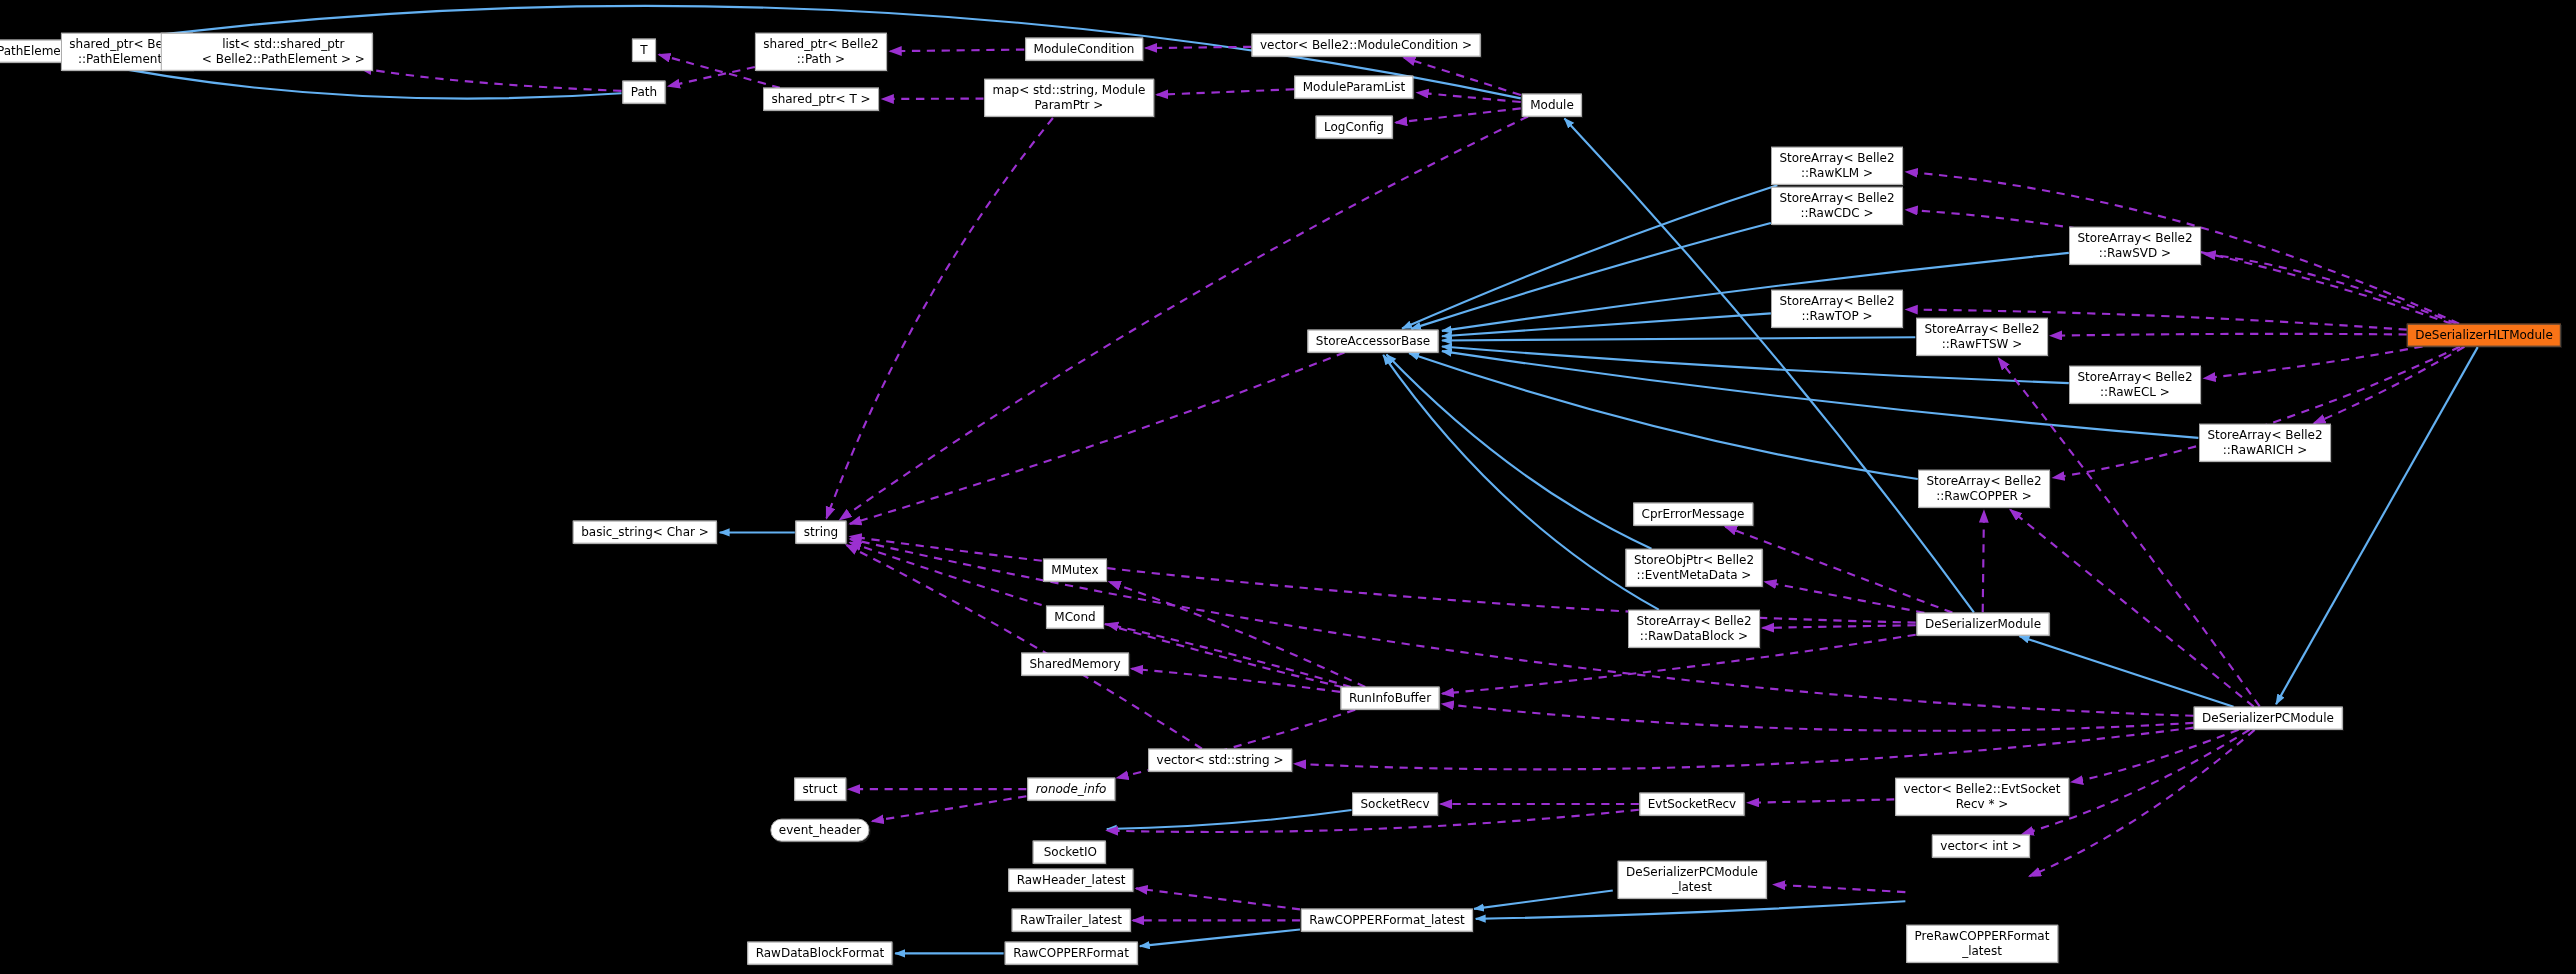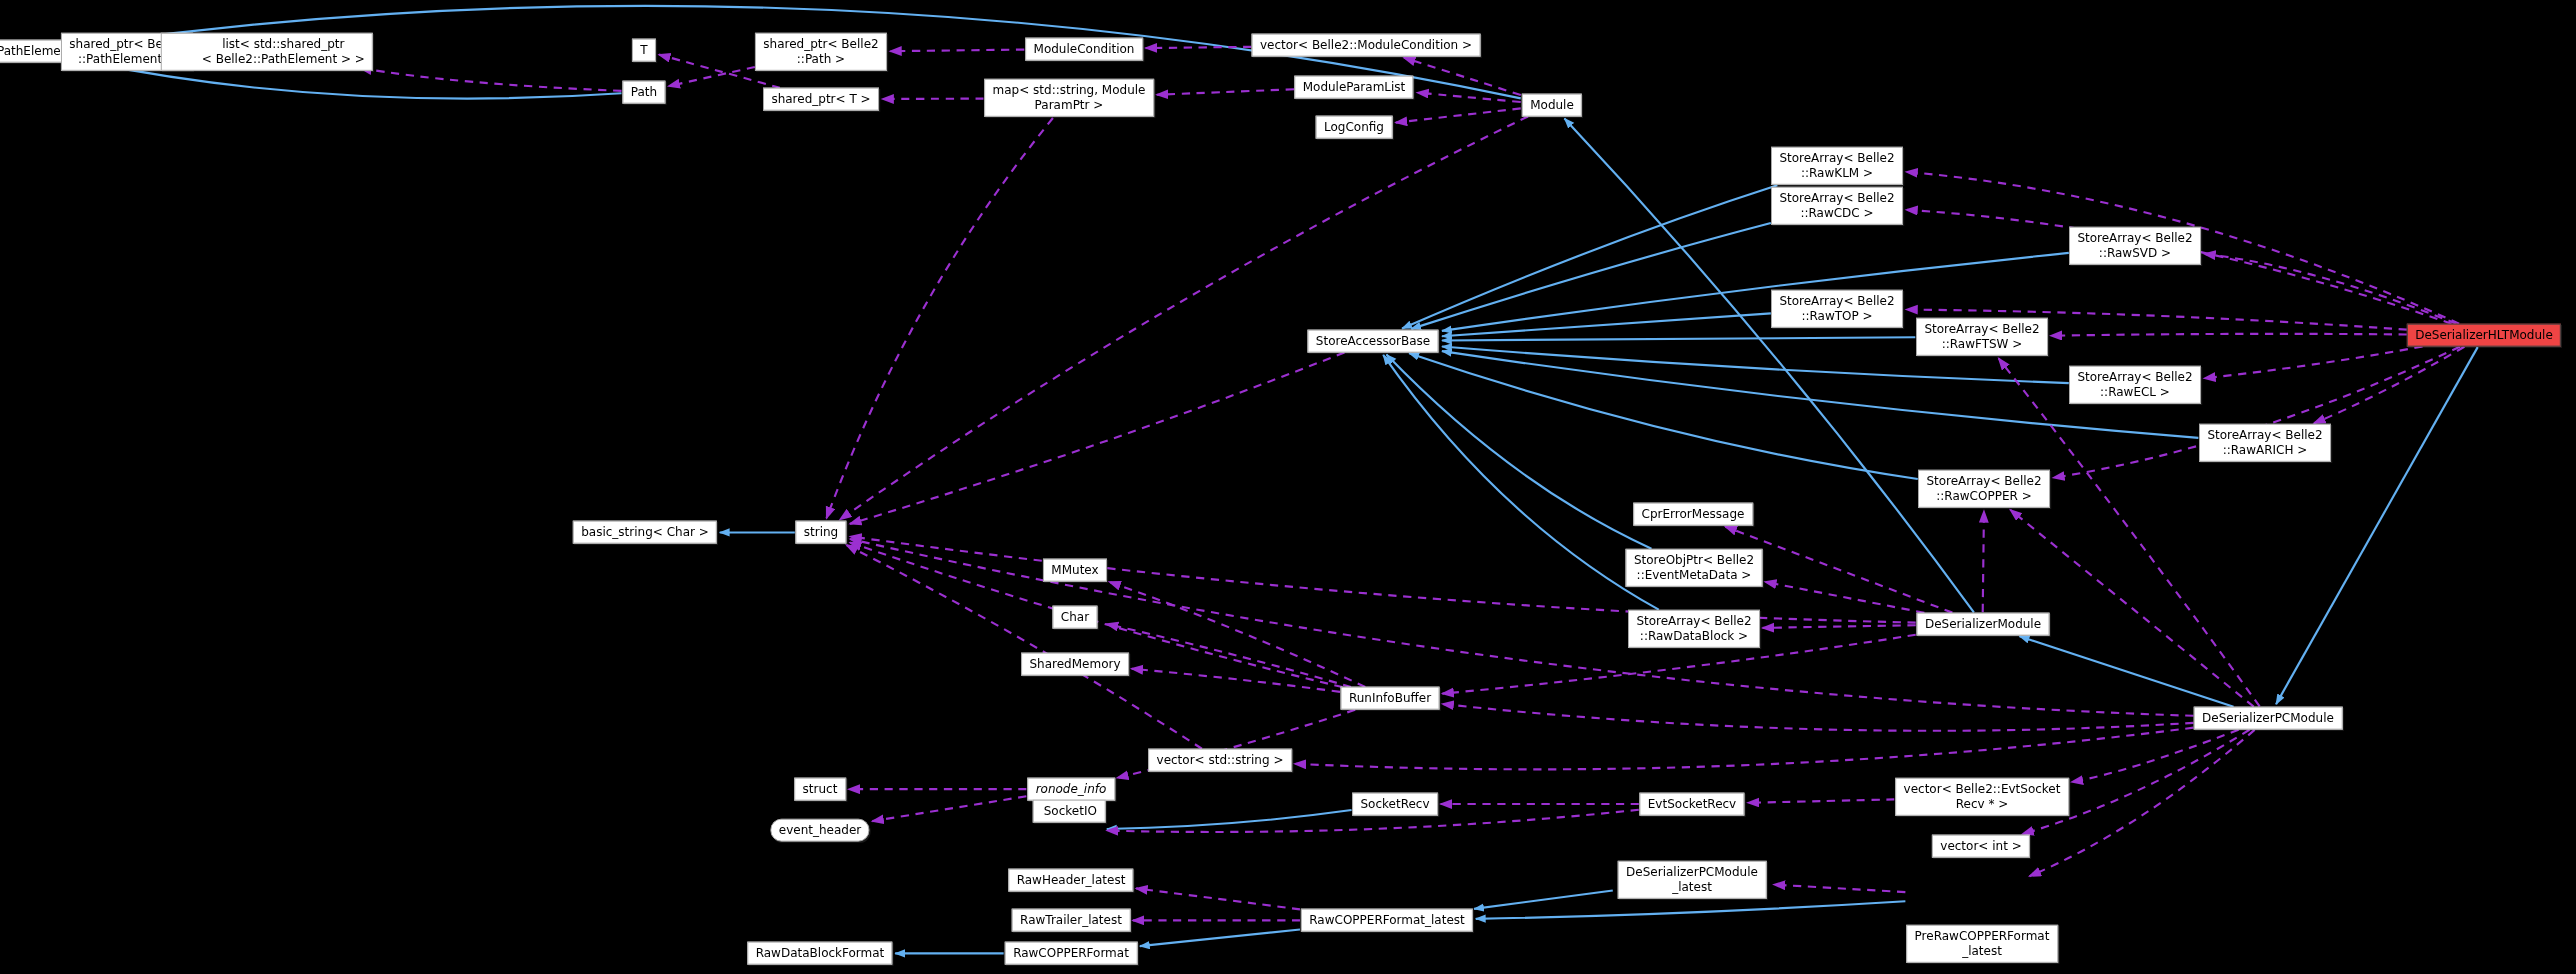--- a/index.html
+++ b/index.html
@@ -3,21 +3,21 @@
 <meta charset="utf-8">
 <style>
   html,body{margin:0;padding:0;background:#000;}
   #stage{position:relative;width:2576px;height:975px;background:#000;overflow:hidden;
          font-family:"DejaVu Sans","Liberation Sans",sans-serif;}
   #edges{position:absolute;left:0;top:0;width:2576px;height:975px;}
   .node{position:absolute;transform:translate(-50%,-50%);background:#fff;color:#000;
         border:1.3px solid #a9a9a9;padding:2.5px 7.4px;font-size:12px;line-height:15.7px;
         text-align:center;white-space:pre-line;box-shadow:1.2px 1.2px 0 rgba(255,255,255,0.10);
         cursor:pointer;}
-  .node.main{background:#ef4444;border-color:#3f3f3f;}
+  .node.main{background:#f97316;border-color:#3f3f3f;}
 </style>
 </head>
 <body>
 
 <div id="stage">
   <svg id="edges" viewBox="0 0 3121 1181">
     <defs>
       <marker id="m-blue" markerUnits="userSpaceOnUse" markerWidth="16" markerHeight="12" refX="12" refY="5" orient="auto">
           <path d="M0,0 L13,5 L0,10 z" fill="#63b0f1"></path>
         </marker>
@@ -114,21 +114,21 @@
     <div class="node" style="left: 1069px; top: 98px;">map&lt; std::string, Module
 ParamPtr &gt;</div>
     <div class="node" style="left: 1366px; top: 45px;">vector&lt; Belle2::ModuleCondition &gt;</div>
     <div class="node" style="left: 1354px; top: 87px;">ModuleParamList</div>
     <div class="node" style="left: 1354px; top: 127px;">LogConfig</div>
     <div class="node" style="left: 1552px; top: 105px;">Module</div>
     <div class="node" style="left: 645px; top: 532px;">basic_string&lt; Char &gt;</div>
     <div class="node" style="left: 821px; top: 532px;">string</div>
     <div class="node" style="left: 1373px; top: 341px;">StoreAccessorBase</div>
     <div class="node" style="left: 1075px; top: 570px;">MMutex</div>
-    <div class="node" style="left: 1075px; top: 617px;">Char</div>
+    <div class="node" style="left: 1075px; top: 617px;">MCond</div>
     <div class="node" style="left: 1075px; top: 664px;">SharedMemory</div>
     <div class="node" style="left: 1390px; top: 698px;">RunInfoBuffer</div>
     <div class="node" style="left: 1693px; top: 514px;">CprErrorMessage</div>
     <div class="node" style="left: 1694px; top: 568px;">StoreObjPtr&lt; Belle2
 ::EventMetaData &gt;</div>
     <div class="node" style="left: 1694px; top: 629px;">StoreArray&lt; Belle2
 ::RawDataBlock &gt;</div>
     <div class="node" style="left: 1983px; top: 624px;">DeSerializerModule</div>
     <div class="node" style="left: 1837px; top: 166px;">StoreArray&lt; Belle2
 ::RawKLM &gt;</div>
@@ -145,21 +145,21 @@
     <div class="node" style="left: 2265px; top: 443px;">StoreArray&lt; Belle2
 ::RawARICH &gt;</div>
     <div class="node" style="left: 1984px; top: 489px;">StoreArray&lt; Belle2
 ::RawCOPPER &gt;</div>
     <div class="node main" style="left: 2484px; top: 335px;">DeSerializerHLTModule</div>
     <div class="node" style="left: 2268px; top: 718px;">DeSerializerPCModule</div>
     <div class="node" style="left: 1220px; top: 760px;">vector&lt; std::string &gt;</div>
     <div class="node" style="left: 820px; top: 789px;">struct</div>
     <div class="node" style="left: 1071px; top: 789px; font-style: italic;">ronode_info</div>
     <div class="node" style="left: 820px; top: 830px; border-radius: 11px;">event_header</div>
-    <div class="node" style="left: 1069px; top: 811px; padding-left: 10px;">SocketIO</div>
+    <div class="node" style="left: 1069px; top: 852px; padding-left: 10px;">SocketIO</div>
     <div class="node" style="left: 1395px; top: 804px;">SocketRecv</div>
     <div class="node" style="left: 1692px; top: 804px;">EvtSocketRecv</div>
     <div class="node" style="left: 1982px; top: 797px;">vector&lt; Belle2::EvtSocket
 Recv * &gt;</div>
     <div class="node" style="left: 1981px; top: 846px;">vector&lt; int &gt;</div>
     <div class="node" style="left: 1071px; top: 880px;">RawHeader_latest</div>
     <div class="node" style="left: 1071px; top: 920px;">RawTrailer_latest</div>
     <div class="node" style="left: 1387px; top: 920px;">RawCOPPERFormat_latest</div>
     <div class="node" style="left: 1692px; top: 880px;">DeSerializerPCModule
 _latest</div>

